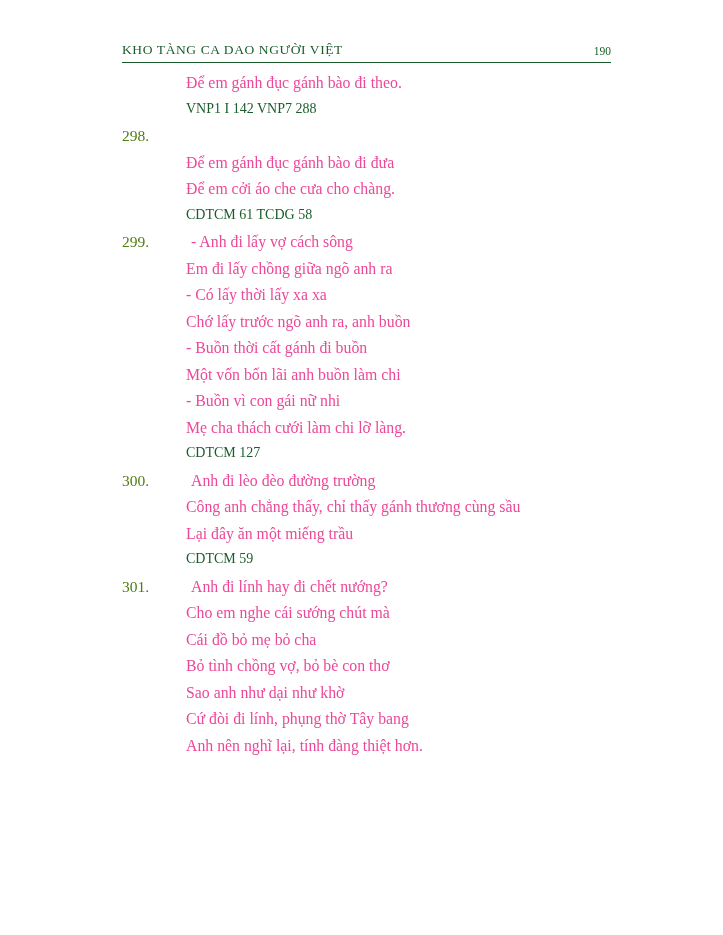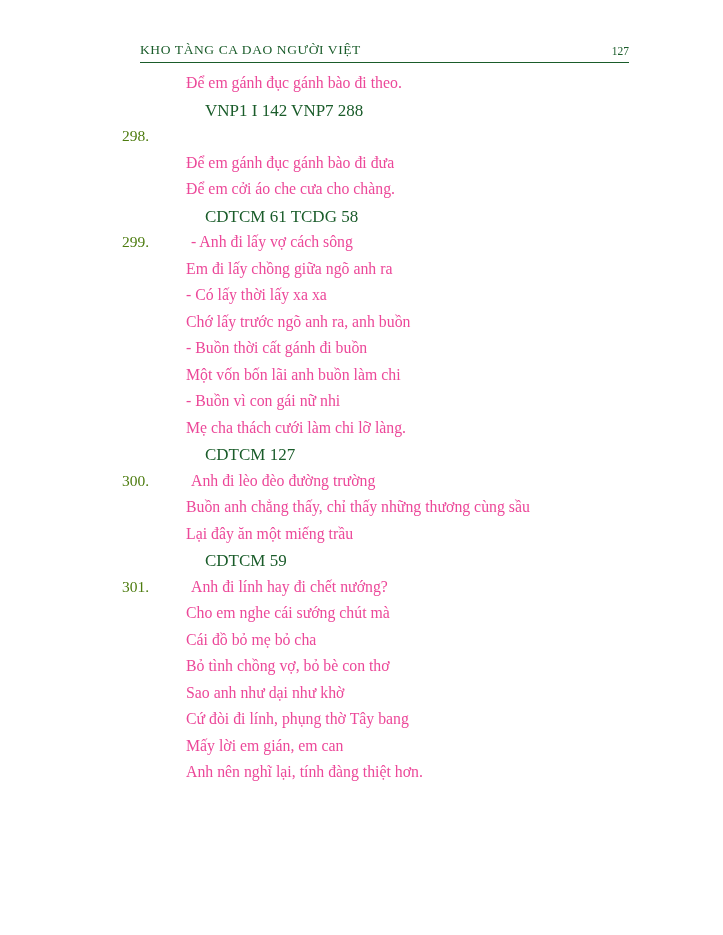--- a/index.html
+++ b/index.html
@@ -15,21 +15,21 @@
   }
   .page {
     position: relative;
     width: 723px;
     height: 935px;
     box-sizing: border-box;
   }
   
   .header {
     position: absolute;
-    left: 140px;
+    left: 122px;
     top: 42px;
     width: 489px;
     display: flex;
     align-items: flex-end;
     justify-content: space-between;
     border-bottom: 1.6px solid #1a5c2a;
     padding-bottom: 4px;
   }
   .header-title {
     font-family: "Liberation Serif", serif;
@@ -75,38 +75,38 @@
     margin-left: 64px;
     color: #ec4899;
     font-size: 15.8px;
     font-family: "Liberation Serif", serif;
     white-space: pre;
   }
   .txt.verse-first {
     padding-left: 5px;
   }
   .src {
-    margin-left: 83px;
+    margin-left: 64px;
     color: #1a5c2a;
-    font-size: 17px;
+    font-size: 14px;
     font-family: "Liberation Serif", serif;
     white-space: pre;
   }
   .line.src-line {
     min-height: 26.5px;
   }
 </style>
 </head>
 <body>
 
 <div class="page">
 
   <div class="header">
     <div class="header-title">KHO TÀNG CA DAO NGƯỜI VIỆT</div>
-    <div class="header-page">127</div>
+    <div class="header-page">190</div>
   </div>
 
   <div class="content" id="body-root">
       <div class="line">
         <div class="txt">Để em gánh đục gánh bào đi theo.</div>
       </div>
       <div class="line src-line">
         <div class="src">VNP1 I 142 VNP7 288</div>
       </div>
       <div class="entry">
@@ -152,21 +152,21 @@
         <div class="line src-line">
           <div class="src">CDTCM 127</div>
         </div>
       </div>
       <div class="entry">
         <div class="line">
           <div class="num">300.</div>
           <div class="txt verse-first">Anh đi lèo đèo đường trường</div>
         </div>
         <div class="line">
-          <div class="txt">Buồn anh chẳng thấy, chỉ thấy những thương cùng sầu</div>
+          <div class="txt">Công anh chẳng thấy, chỉ thấy gánh thương cùng sầu</div>
         </div>
         <div class="line">
           <div class="txt">Lại đây ăn một miếng trầu</div>
         </div>
         <div class="line src-line">
           <div class="src">CDTCM 59</div>
         </div>
       </div>
       <div class="entry">
         <div class="line">
@@ -182,21 +182,18 @@
         <div class="line">
           <div class="txt">Bỏ tình chồng vợ, bỏ bè con thơ</div>
         </div>
         <div class="line">
           <div class="txt">Sao anh như dại như khờ</div>
         </div>
         <div class="line">
           <div class="txt">Cứ đòi đi lính, phụng thờ Tây bang</div>
         </div>
         <div class="line">
-          <div class="txt">Mấy lời em gián, em can</div>
-        </div>
-        <div class="line">
           <div class="txt">Anh nên nghĩ lại, tính đàng thiệt hơn.</div>
         </div>
       </div>
     </div>
 
 </div>
 
 </body></html>

